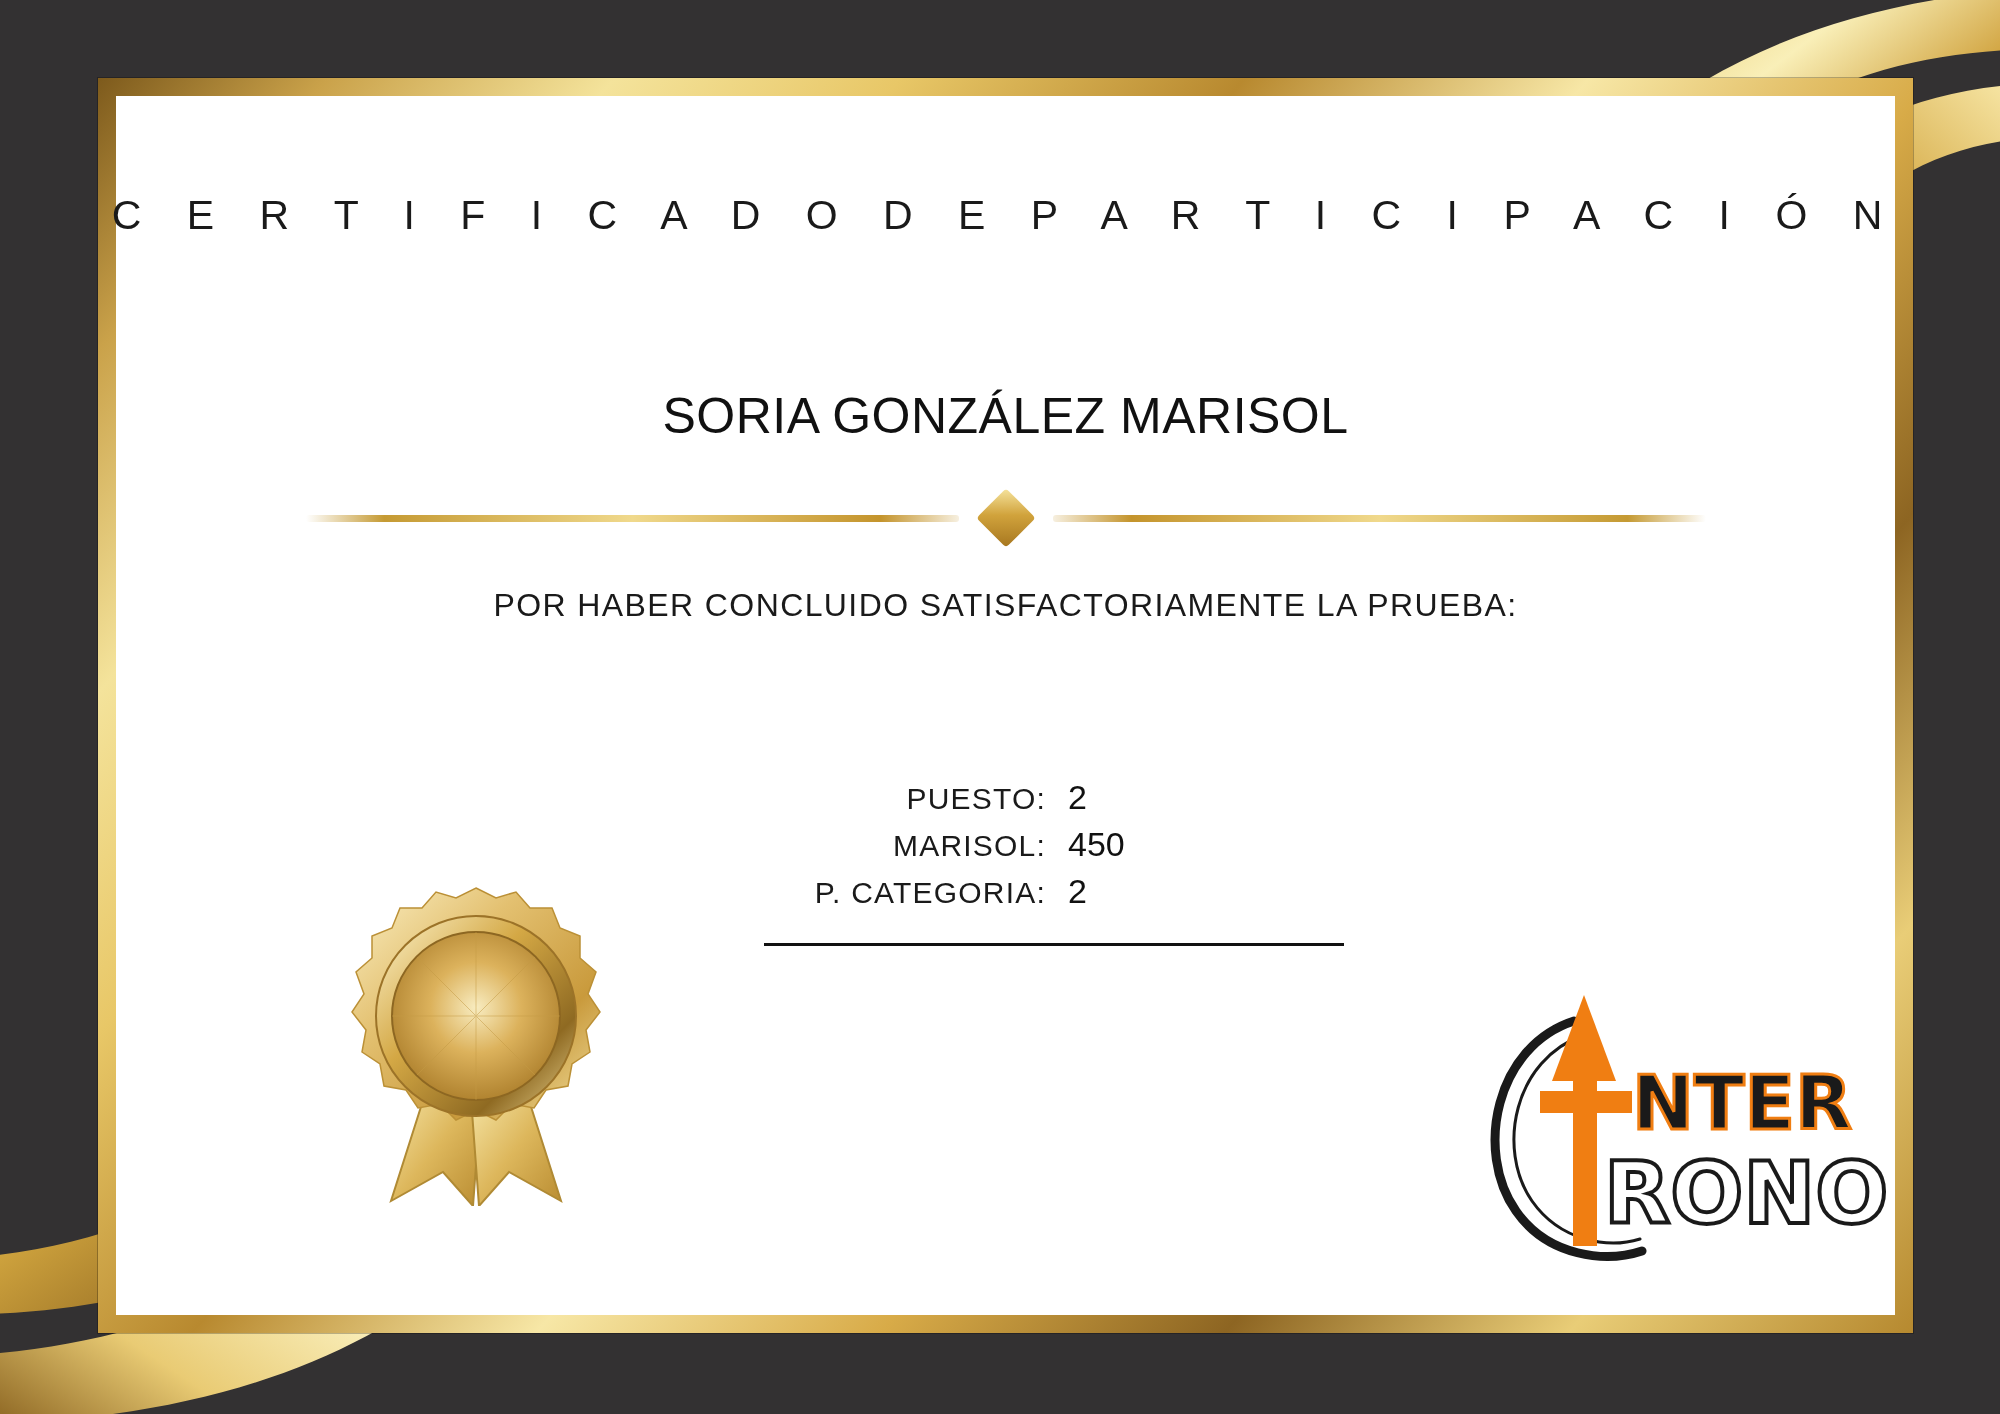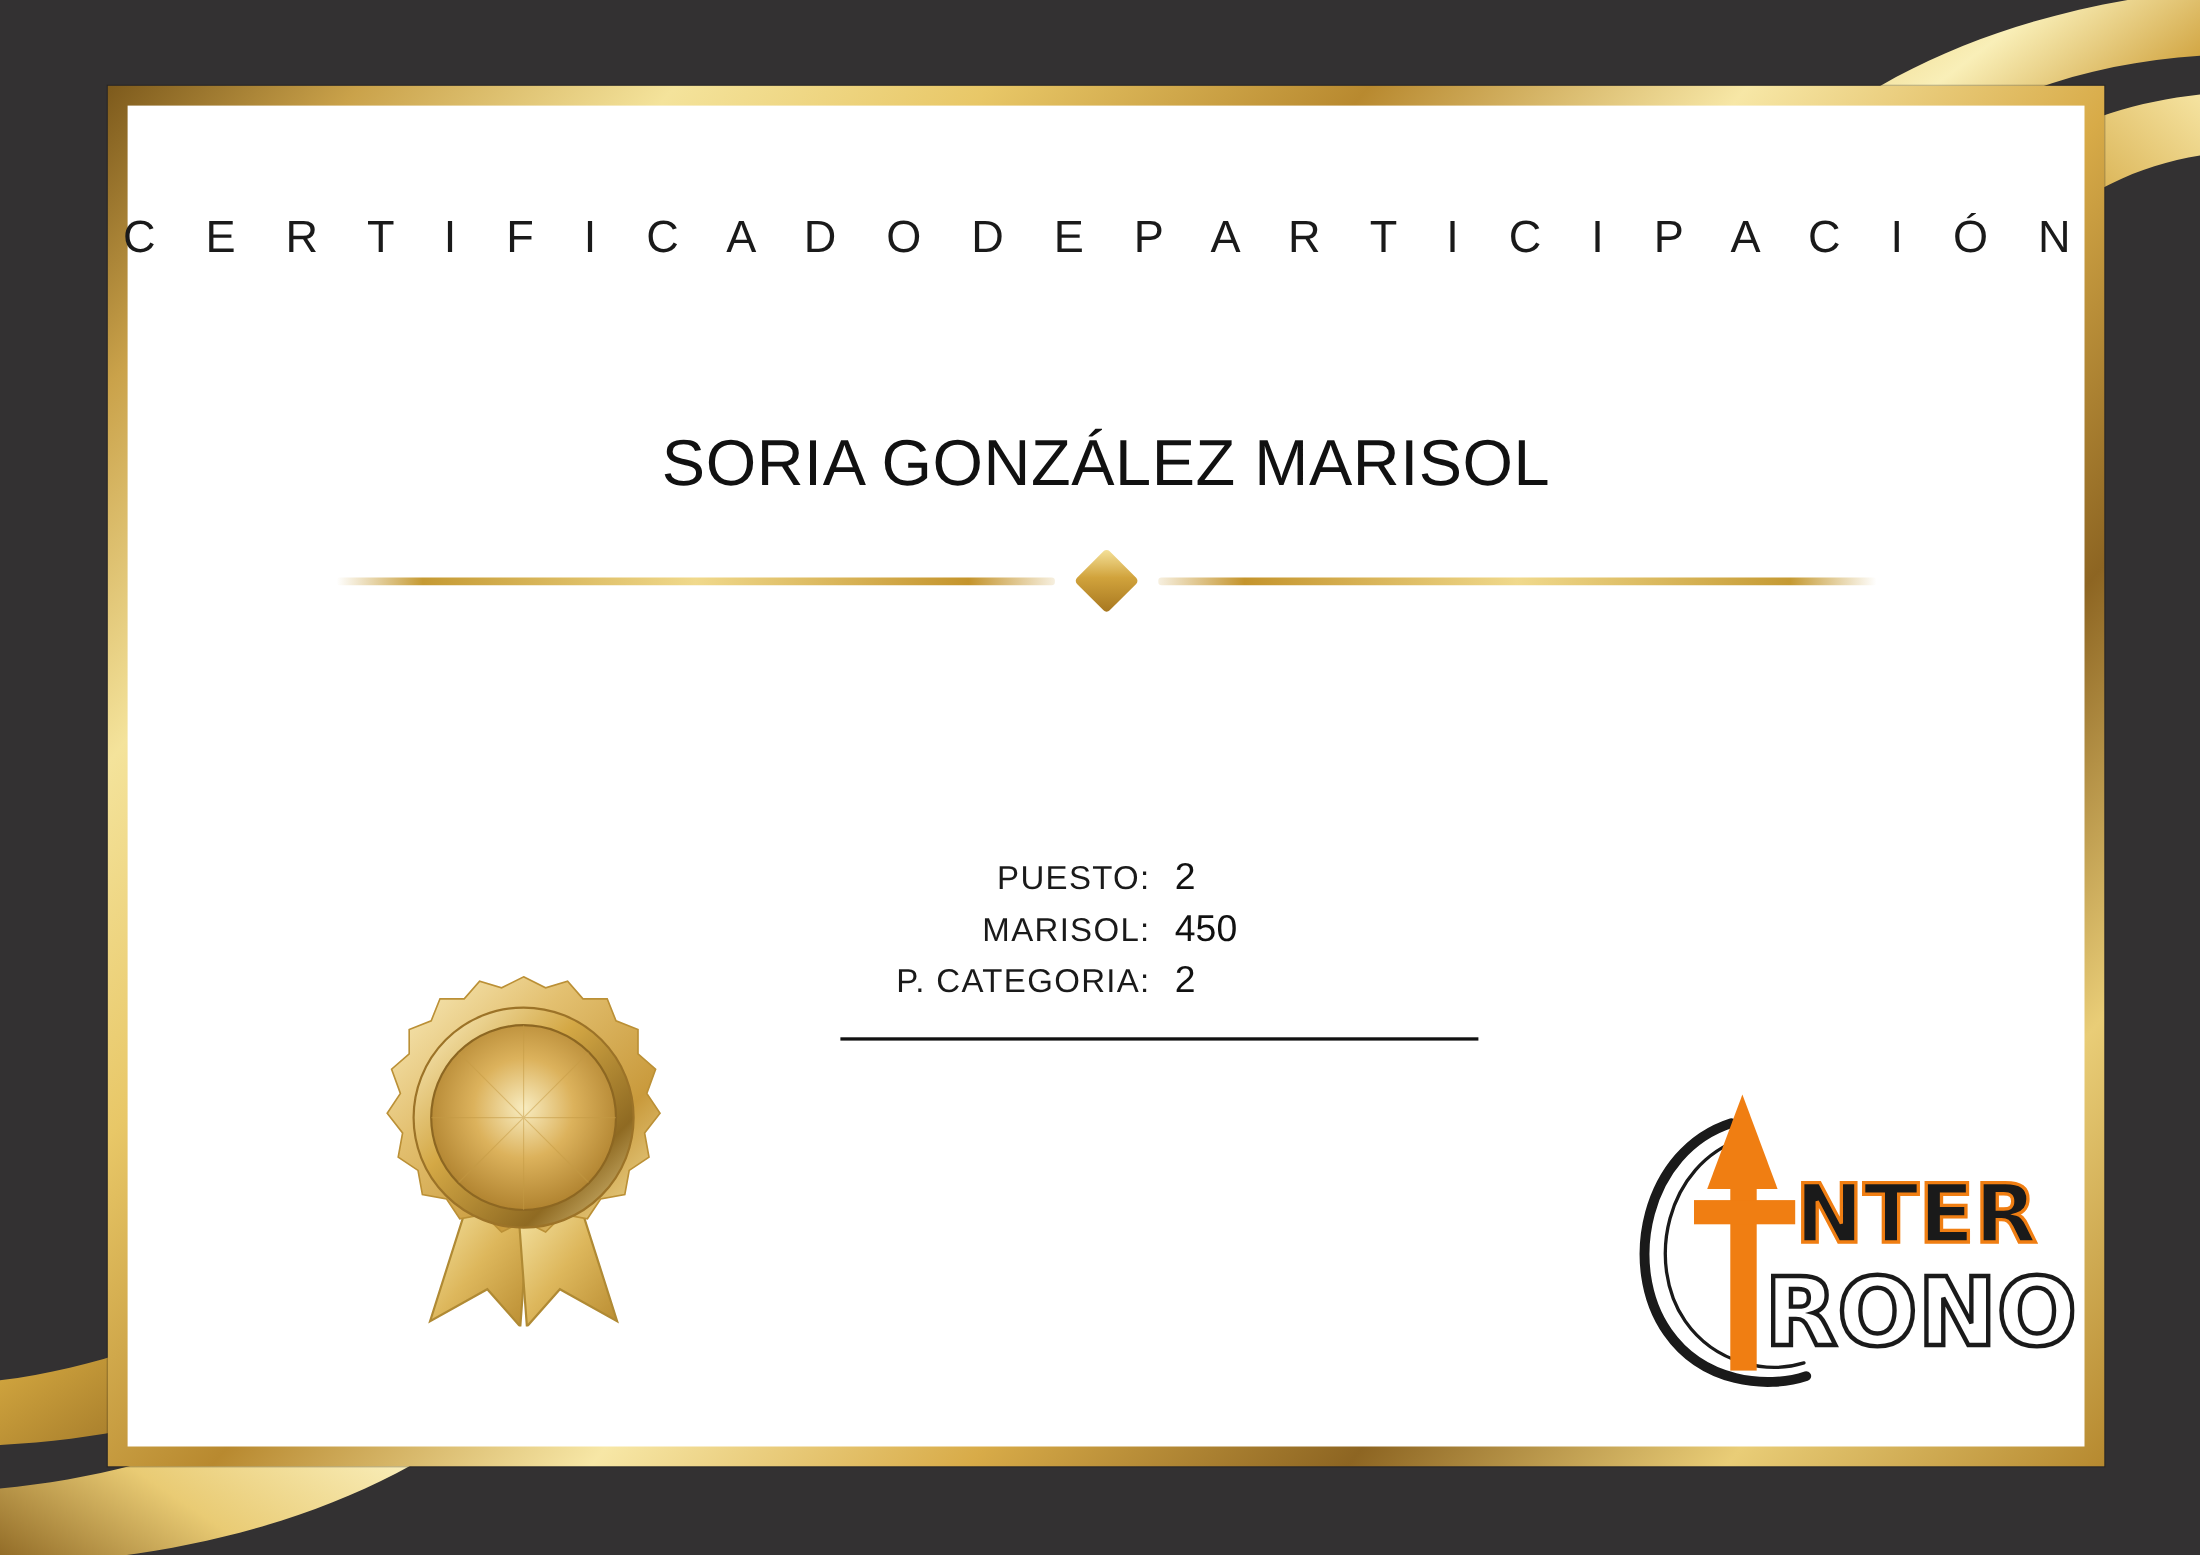--- a/index.html
+++ b/index.html
@@ -67,21 +67,21 @@
     font-size: 41px;
     letter-spacing: 17px;
     color: #1a1a1a;
     font-weight: 400;
     text-align: center;
     white-space: nowrap;
   }
 
   .recipient {
     margin-top: 148px;
-    font-size: 59px;
+    font-size: 50px;
     color: #111111;
     font-weight: 400;
     text-align: center;
     letter-spacing: 0.5px;
     white-space: nowrap;
   }
 
   
   .divider {
     margin-top: 52px;
@@ -229,20 +229,21 @@
         <div class="cert-title">C E R T I F I C A D O   D E   P A R T I C I P A C I Ó N</div>
 
         <div class="recipient">SORIA GONZÁLEZ MARISOL</div>
 
         <div class="divider">
           <div class="bar left"></div>
           <div class="diamond"></div>
           <div class="bar right"></div>
         </div>
 
+        <div class="subtitle">POR HABER CONCLUIDO SATISFACTORIAMENTE LA PRUEBA:</div>
       </div>
 
       <svg class="rosette" viewBox="0 0 290 330">
         <defs>
           <linearGradient id="rib1" x1="0" y1="0" x2="1" y2="1">
             <stop offset="0%" stop-color="#f6e6a8"></stop>
             <stop offset="50%" stop-color="#ddb75c"></stop>
             <stop offset="100%" stop-color="#b98c31"></stop>
           </linearGradient>
           <linearGradient id="star1" x1="0" y1="0" x2="1" y2="1">

